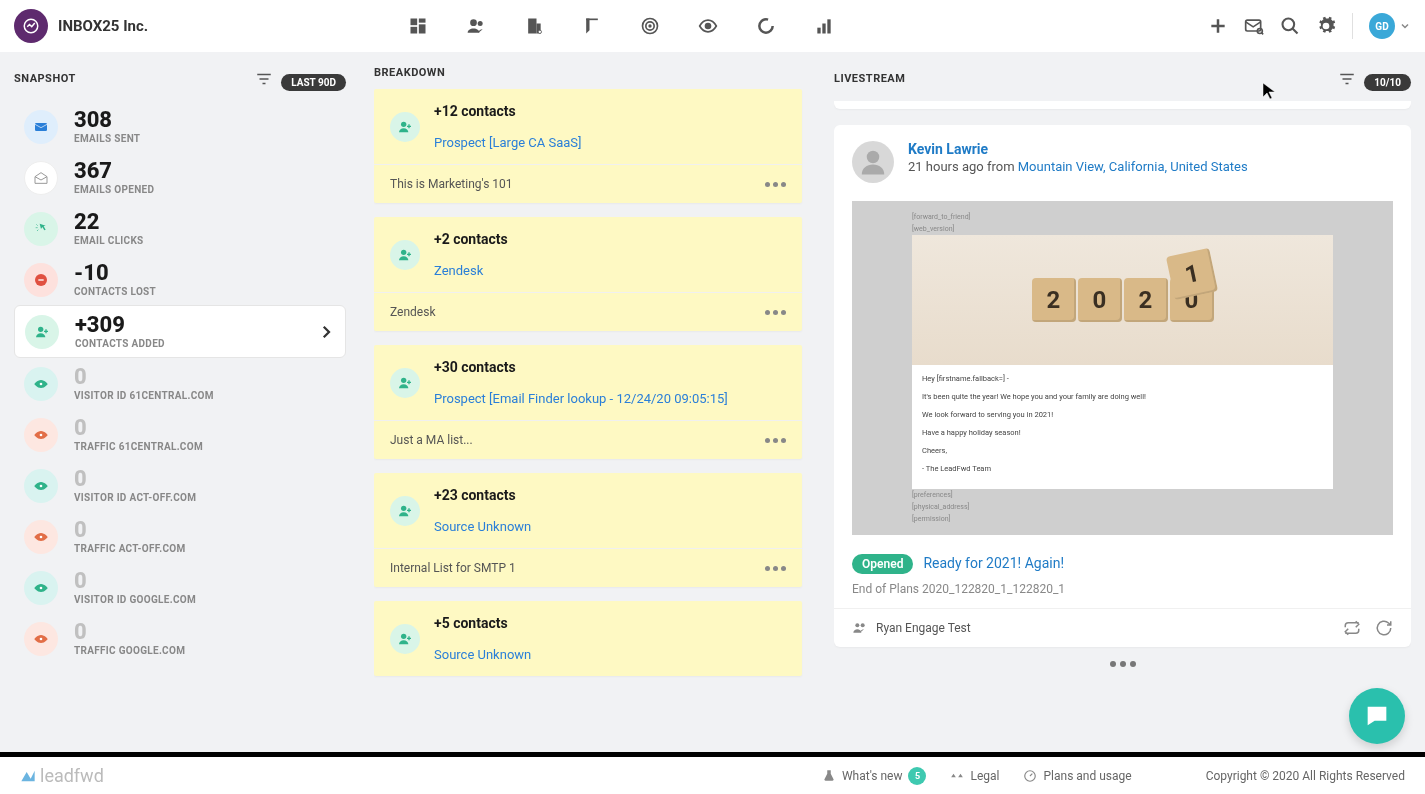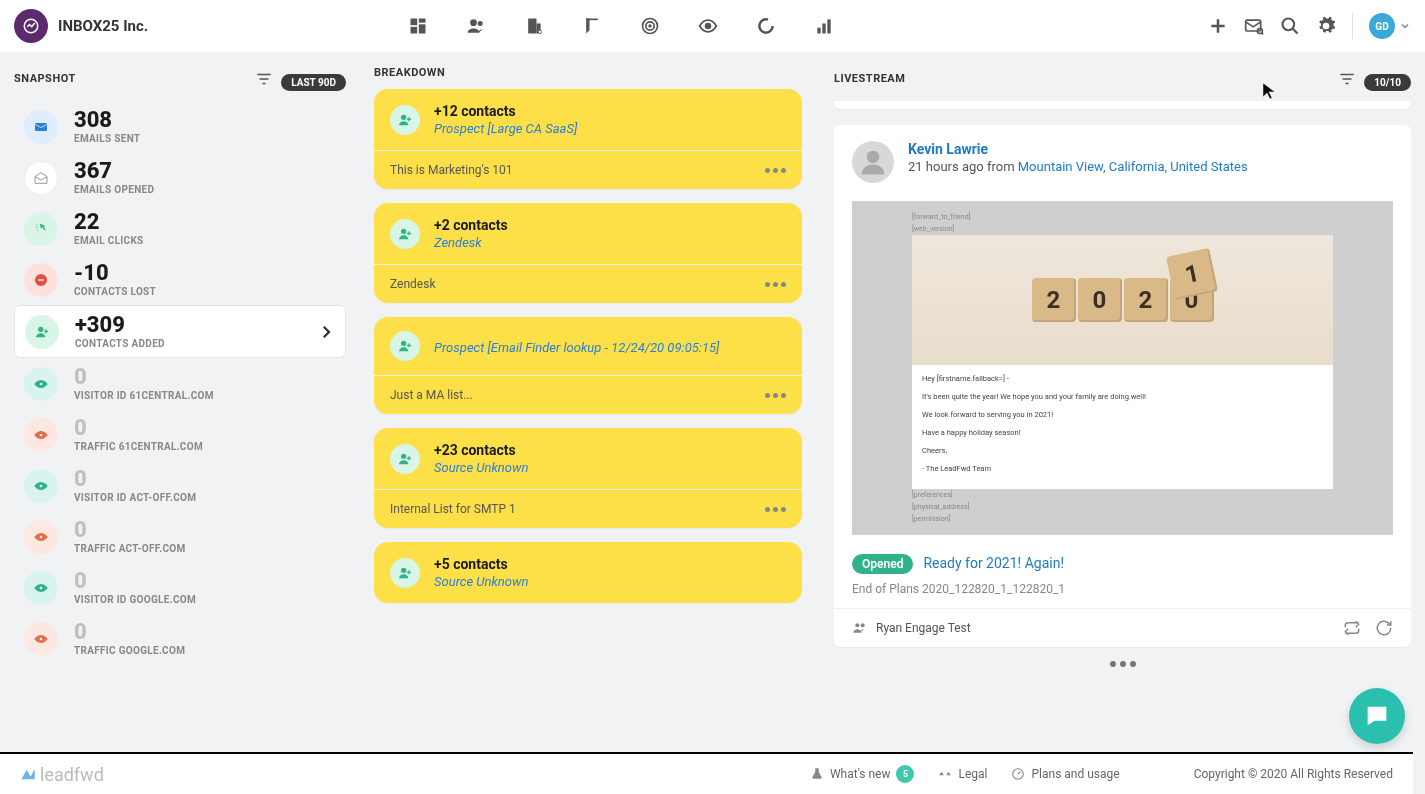--- a/index.html
+++ b/index.html
@@ -43,25 +43,25 @@
 .ic-blue { background: #dfeefc; color: #2a7fd8; }
 .ic-white { background: #fff; color: #999; border: 1px solid #eee; }
 .ic-green { background: #d9f5e8; color: #2fb38a; }
 .ic-red { background: #fde1dd; color: #e05040; }
 .ic-teal { background: #d9f5e8; color: #2fb38a; }
 .ic-eye-teal { background: #d9f3f0; color: #2fb38a; }
 .ic-eye-red { background: #fde7e1; color: #e26e47; }
 
 
 .bd-scroll { overflow-y: auto; flex: 1; padding-right: 4px; }
-.bd-card { background: #fde047; border-radius: 14px; margin-bottom: 14px; overflow: hidden; box-shadow: 0 1px 2px rgba(0,0,0,0.04); }
+.bd-card { background: #fef9c3; border-radius: 2px; margin-bottom: 14px; overflow: hidden; box-shadow: 0 1px 2px rgba(0,0,0,0.04); }
 .bd-top { display: flex; align-items: center; padding: 14px 16px; }
 .bd-icon { width: 30px; height: 30px; border-radius: 50%; background: #d9f5e8; color: #2fb38a; display: flex; align-items: center; justify-content: center; margin-right: 14px; flex-shrink: 0; }
 .bd-title { font-size: 14px; font-weight: 700; color: #1a1a1a; }
-.bd-link { font-size: 13px; color: #2a7fd8; margin-top: 2px; font-style: italic; }
+.bd-link { font-size: 13px; color: #2a7fd8; margin-top: 16px; }
 .bd-bottom { display: flex; align-items: center; padding: 12px 16px; border-top: 1px solid #f0f0f0; }
 .bd-note { font-size: 12px; color: #555; }
 .bd-dots { margin-left: auto; color: #888; cursor: pointer; display: flex; gap: 3px; }
 .bd-dots span { width: 5px; height: 5px; border-radius: 50%; background: #888; }
 
 
 .ls-scroll { overflow-y: auto; flex: 1; padding-bottom: 12px; }
 .ls-card { background: #fff; border-radius: 6px; padding: 0; box-shadow: 0 1px 2px rgba(0,0,0,0.04); }
 .ls-head { display: flex; padding: 16px 18px 10px 18px; }
 .ls-avatar { width: 42px; height: 42px; border-radius: 50%; background: #d8d8d8; display: flex; align-items: center; justify-content: center; margin-right: 14px; flex-shrink: 0; }
@@ -78,21 +78,21 @@
 .ls-tags { padding: 10px 18px; }
 .ls-badge { background: #2fb38a; color: #fff; font-size: 12px; font-weight: 600; border-radius: 12px; padding: 3px 10px; margin-right: 6px; }
 .ls-subject { color: #1f7bc6; font-size: 14px; }
 .ls-id { font-size: 12px; color: #888; padding: 0 18px 12px 18px; }
 .ls-foot { display: flex; align-items: center; padding: 10px 18px; border-top: 1px solid #f0f0f0; font-size: 12px; color: #555; }
 .ls-foot-icons { margin-left: auto; display: flex; gap: 14px; color: #888; }
 .ls-more-dots { display: flex; gap: 4px; justify-content: center; margin-top: 14px; }
 .ls-more-dots span { width: 6px; height: 6px; border-radius: 50%; background: #777; }
 
 
-.footer { position: absolute; bottom: 0; left: 0; right: 12px; height: 42px; background: #fff; border-top: 2px solid #000000; display: flex; align-items: center; padding: 0 20px; font-size: 12px; color: #666; }
+.footer { position: absolute; bottom: 0; left: 0; right: 0; height: 42px; background: #fff; border-top: 5px solid #000000; display: flex; align-items: center; padding: 0 20px; font-size: 12px; color: #666; }
 .footer-logo { font-size: 18px; font-weight: 400; color: #bbb; display: flex; align-items: center; gap: 4px; }
 .footer-center { margin-left: auto; display: flex; align-items: center; gap: 24px; }
 .footer-item { display: flex; align-items: center; gap: 6px; cursor: pointer; }
 .footer-badge { width: 18px; height: 18px; border-radius: 50%; background: #3ec9b0; color: #fff; font-size: 9px; font-weight: 700; display: flex; align-items: center; justify-content: center; }
 .copyright { margin-left: 50px; }
 
 
 .chat-fab { position: absolute; right: 20px; bottom: 50px; width: 56px; height: 56px; border-radius: 50%; background: #2ac0ad; display: flex; align-items: center; justify-content: center; cursor: pointer; box-shadow: 0 4px 10px rgba(0,0,0,0.15); }
 
 
@@ -399,20 +399,21 @@
         <div class="bd-card">
     <div class="bd-top">
       <div class="bd-icon">
               <svg width="16" height="16" viewBox="0 0 24 24" fill="currentColor">
                 <circle cx="10" cy="8" r="4"></circle>
                 <path d="M3 20c0-3 3-6 7-6s7 3 7 6"></path>
                 <path d="M18 8v6M15 11h6" stroke="currentColor" stroke-width="2"></path>
               </svg>
             </div>
       <div>
+        <div class="bd-title">+30 contacts</div>
         <div class="bd-link">Prospect [Email Finder lookup - 12/24/20 09:05:15]</div>
       </div>
     </div>
     <div class="bd-bottom">
       <div class="bd-note">Just a MA list...</div>
       <div class="bd-dots">
               <span></span>
               <span></span>
               <span></span>
             </div>

